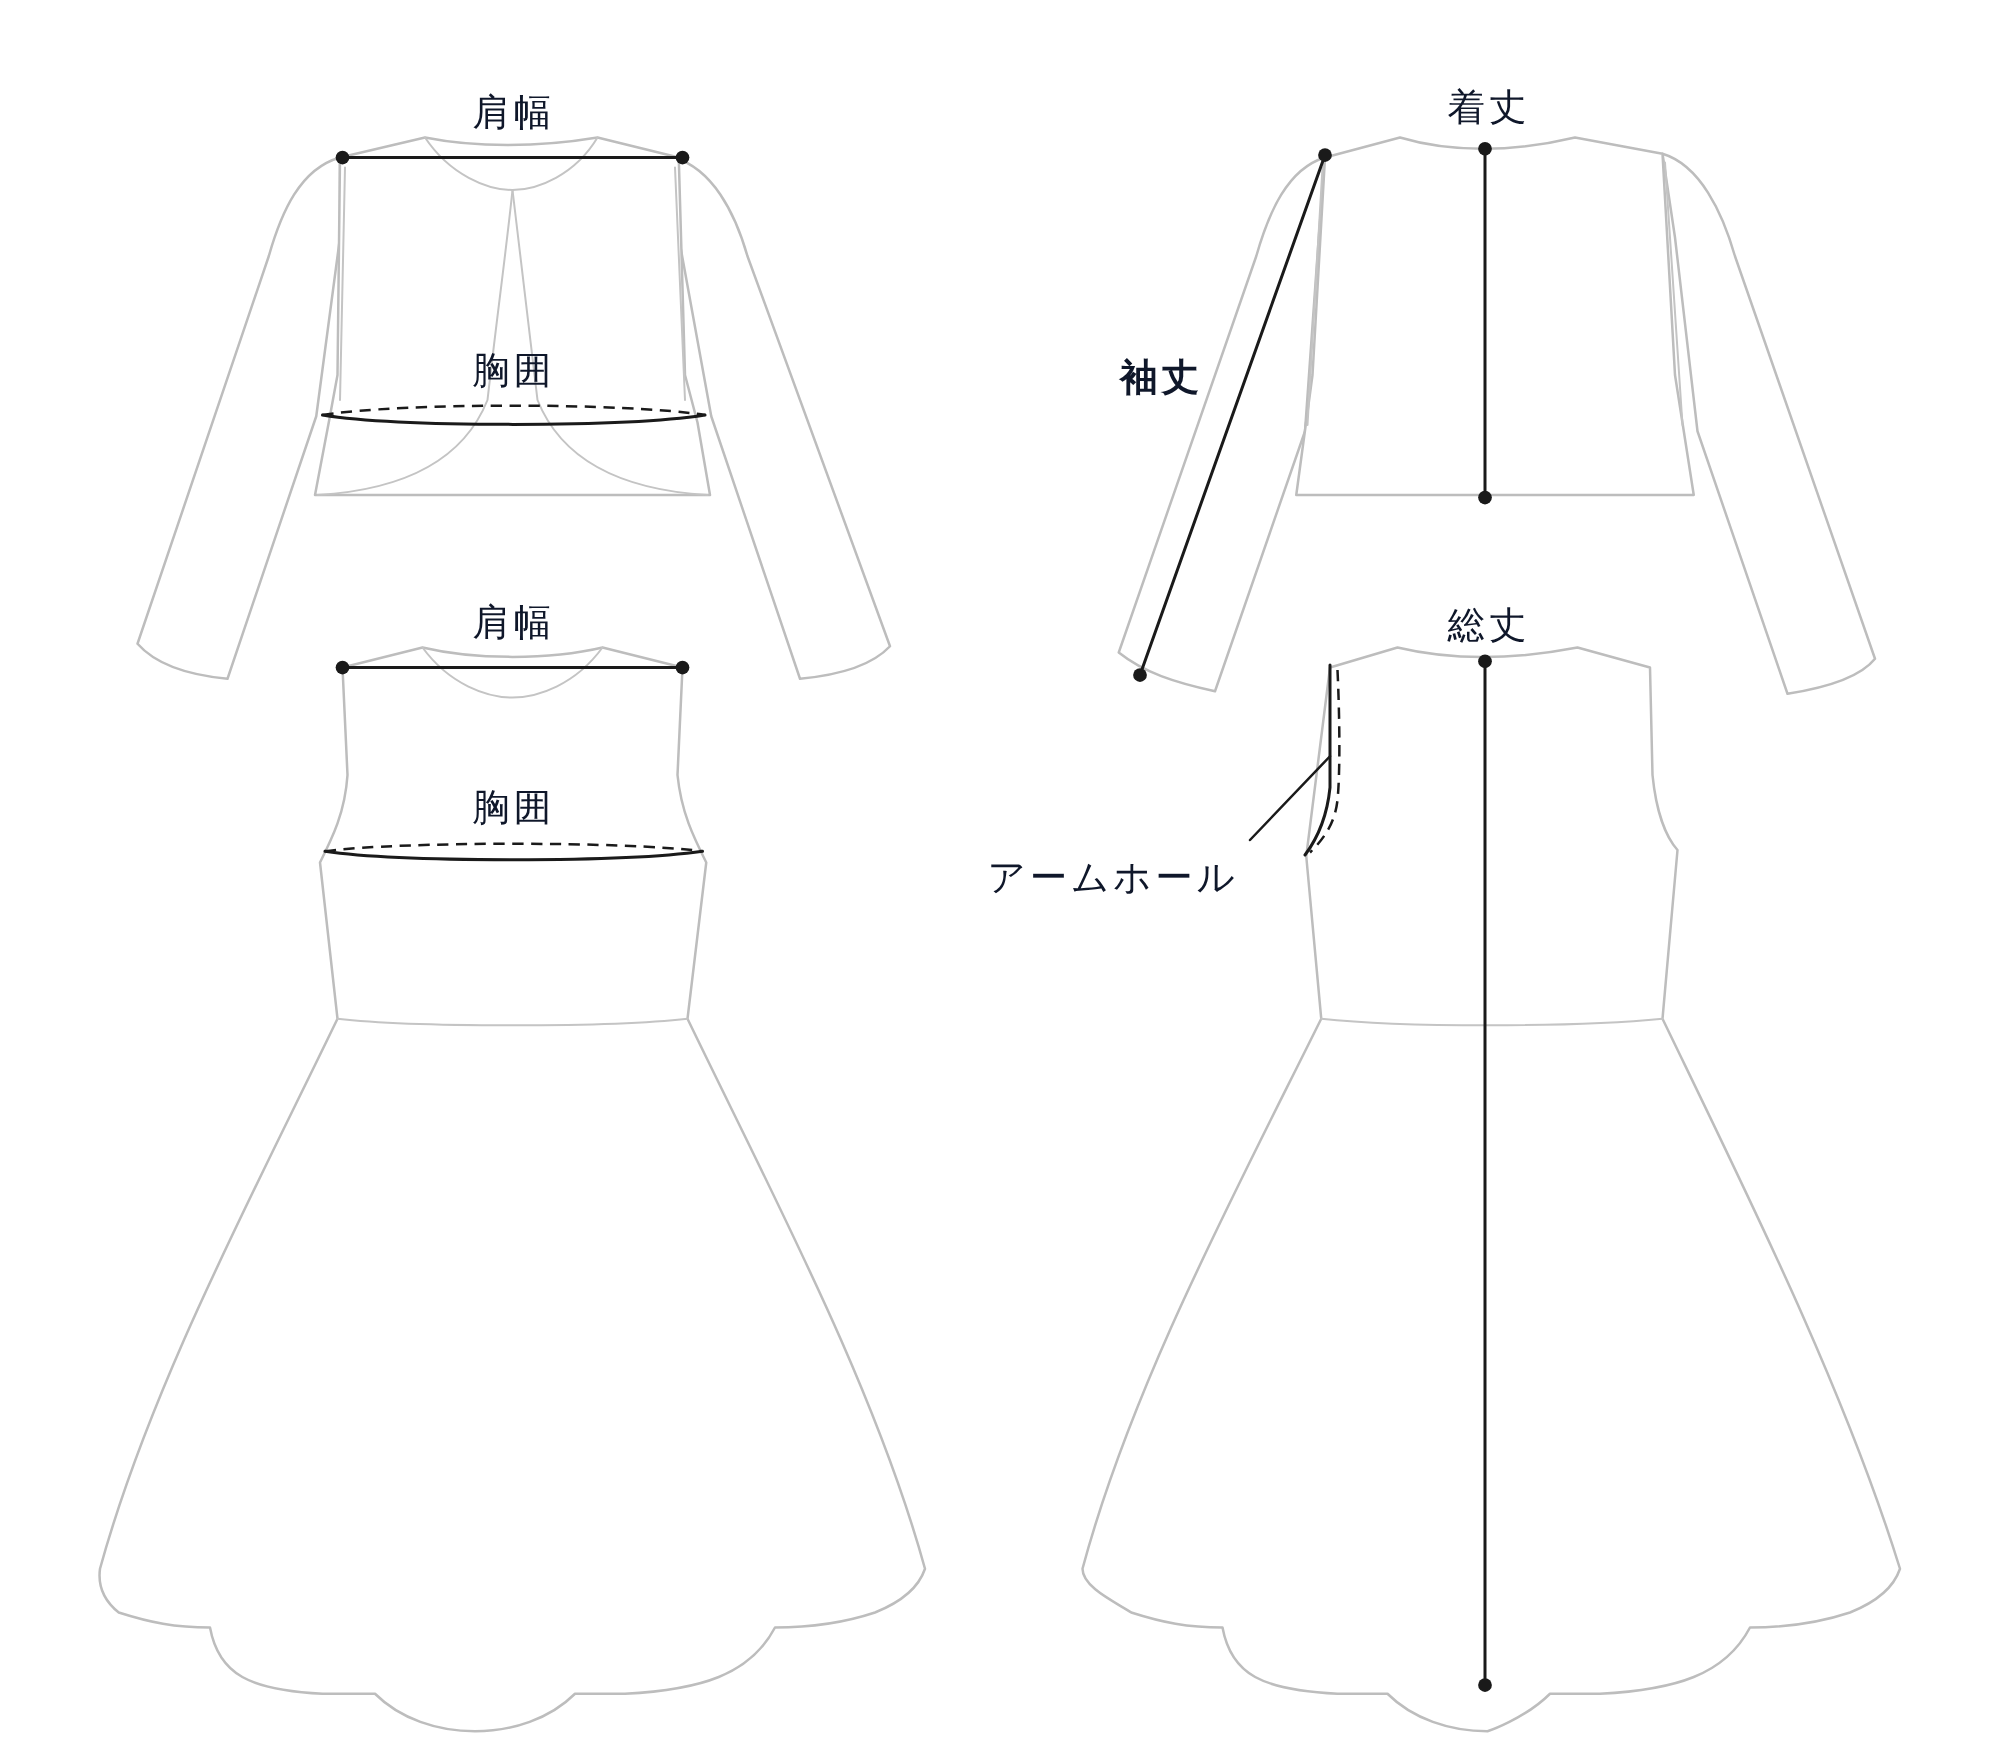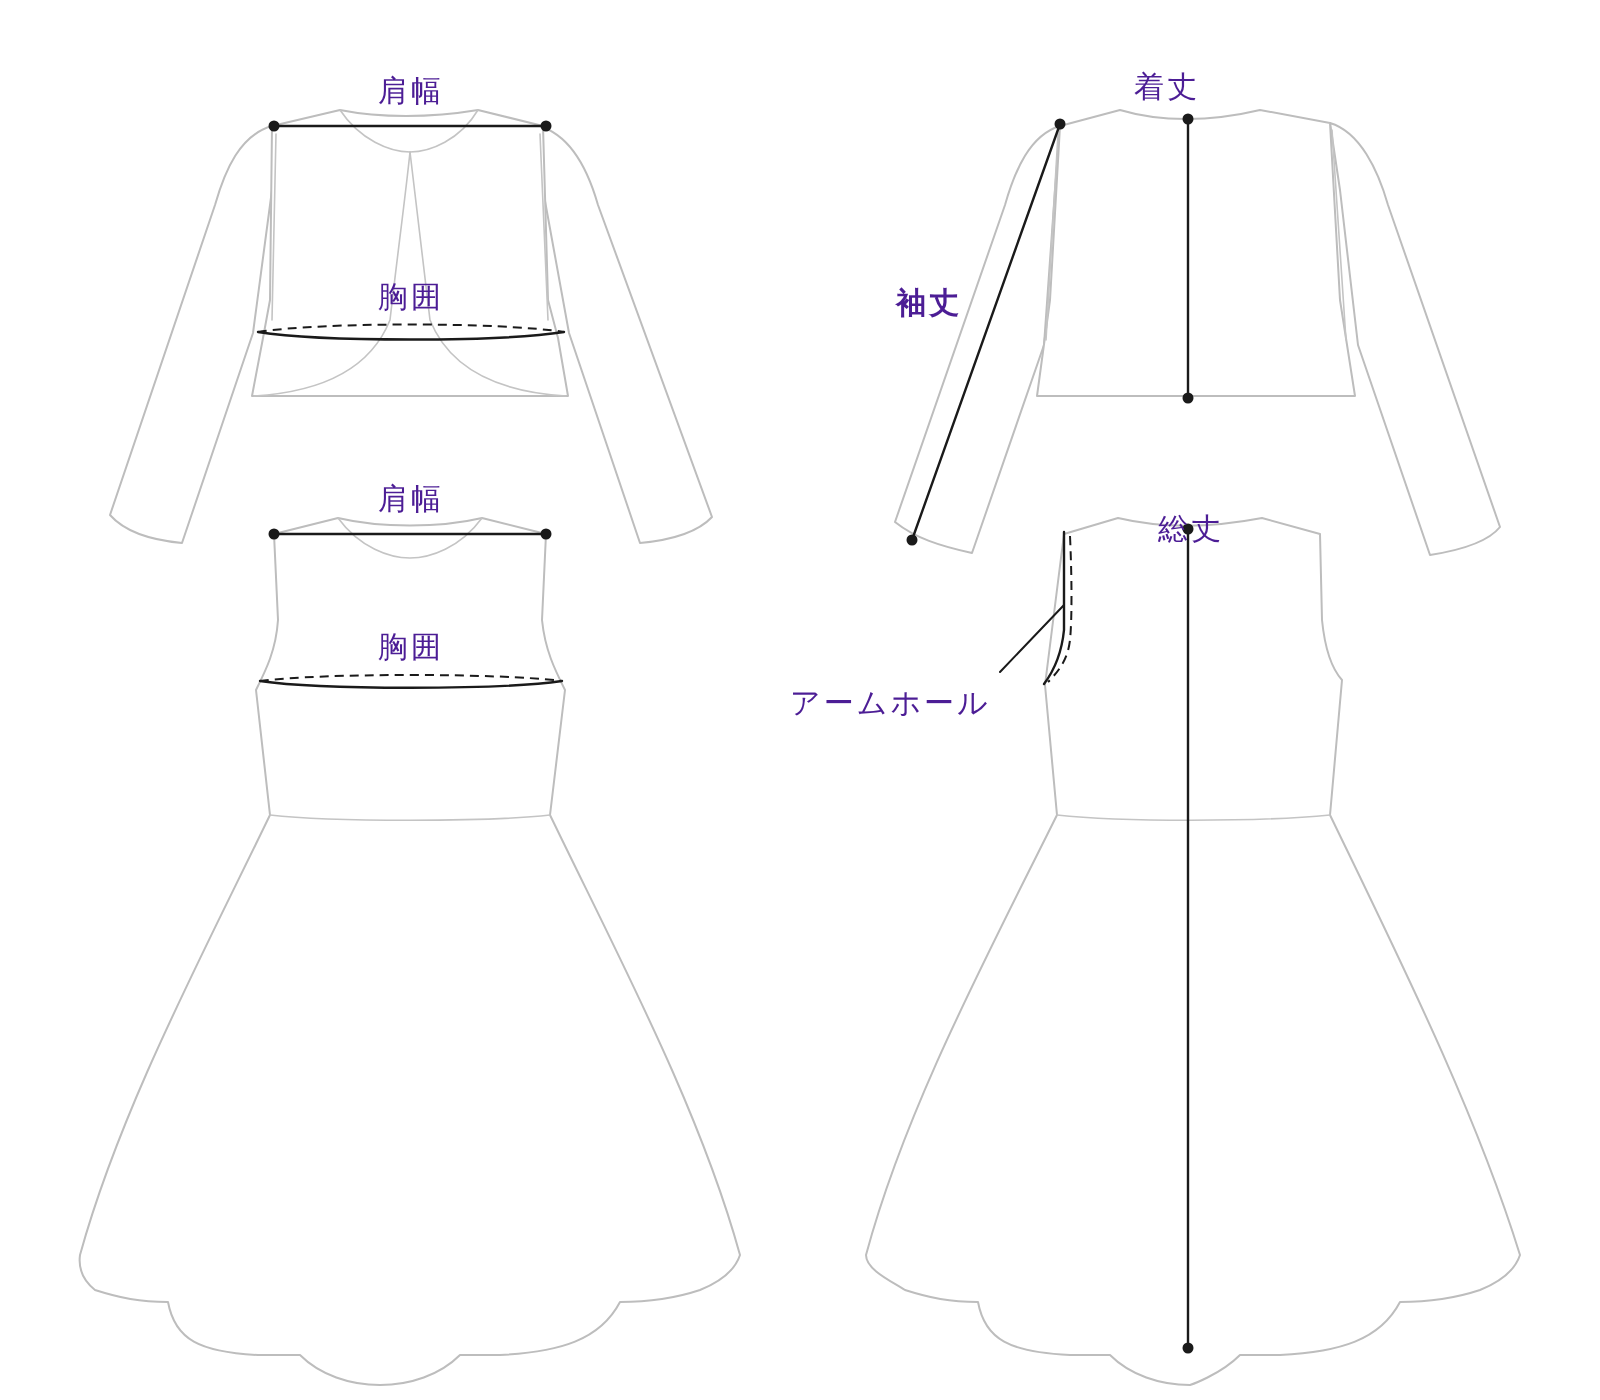--- a/index.html
+++ b/index.html
@@ -44,21 +44,21 @@
       fill: none;
       stroke: #1a1a1a;
       stroke-width: 2;
       stroke-dasharray: 9 6;
     }
     .dot {
       fill: #1a1a1a;
     }
     .label {
       position: absolute;
-      color: #4c1d95;
+      color: #0f172a;
       font-size: 30px;
       letter-spacing: 3px;
       line-height: 1;
       white-space: nowrap;
       font-family: "DejaVu Sans", "Liberation Sans", sans-serif;
     }
   </style>
 </head>
 <body>
 
@@ -169,25 +169,25 @@
       <line class="measure" x1="1188" y1="529" x2="1188" y2="1348"></line>
       <circle class="dot" cx="1188" cy="529" r="5.5"></circle>
       <circle class="dot" cx="1188" cy="1348" r="5.5"></circle>
     </g>
   </svg>
 
   <div class="label" style="left:378px; top:76px;">肩幅</div>
 
   <div class="label" style="left:378px; top:282px;">胸囲</div>
 
-  <div class="label" style="left:1134px; top:72px;">着丈</div>
+  <div class="label" style="left:1158px; top:72px;">着丈</div>
 
   <div class="label" style="left:896px; top:288px;font-weight:bold;">袖丈</div>
 
   <div class="label" style="left:378px; top:484px;">肩幅</div>
 
   <div class="label" style="left:378px; top:632px;">胸囲</div>
 
-  <div class="label" style="left:1158px; top:486px;margin-top:28px;">総丈</div>
+  <div class="label" style="left:1158px; top:486px;">総丈</div>
 
   <div class="label" style="left:790px; top:688px;">アームホール</div>
 
 </div>
 
 </body></html>

